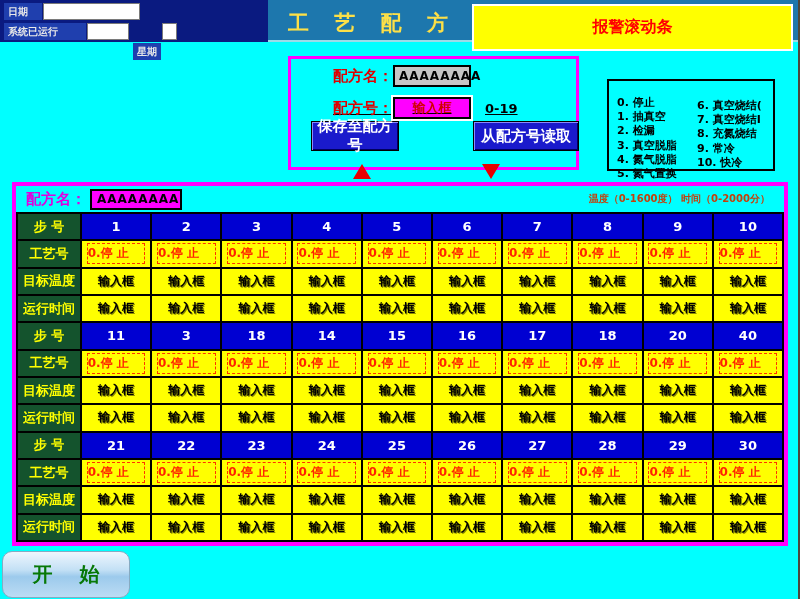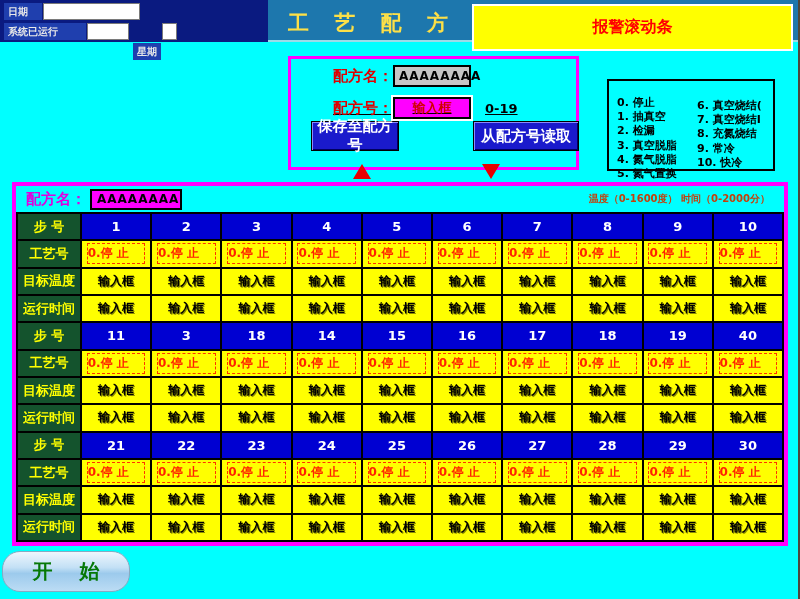--- a/index.html
+++ b/index.html
@@ -114,22 +114,22 @@
     border:1px dashed #ff3300; color:#ff2200; font-size:12px; font-weight:bold;
     width:86%; text-align:left; padding:1px 0; white-space:nowrap;
   }
   .input-text {
     color:#000; font-size:12px; font-weight:bold; white-space:nowrap;
     text-shadow:1px 1px 0 #8a8a00;
   }
 
   
   .start-btn {
-    position:absolute; left:2px; top:551px; width:128px; height:41px;
-    border-radius:18px; border:1px solid #86aac2; cursor:pointer;
+    position:absolute; left:2px; top:551px; width:128px; height:47px;
+    border-radius:10px; border:1px solid #86aac2; cursor:pointer;
     background:linear-gradient(#eef6fd 0%, #c3e0f5 40%, #9ccaec 55%, #bcdcf4 100%);
     color:#067806; font-size:20px; font-weight:bold; letter-spacing:10px;
     display:flex; align-items:center; justify-content:center;
     font-family:inherit; padding-left:10px;
   }
 </style>
 </head>
 <body>
 
 <div class="topbar">
@@ -298,21 +298,21 @@
       </div>
       <div class="cell row-label">步 号</div>
       <div class="cell step-cell">11</div>
       <div class="cell step-cell">3</div>
       <div class="cell step-cell">18</div>
       <div class="cell step-cell">14</div>
       <div class="cell step-cell">15</div>
       <div class="cell step-cell">16</div>
       <div class="cell step-cell">17</div>
       <div class="cell step-cell">18</div>
-      <div class="cell step-cell">19</div>
+      <div class="cell step-cell">20</div>
       <div class="cell step-cell">40</div>
       <div class="cell row-label">工艺号</div>
       <div class="cell yellow-cell">
         <span class="proc-box">0.停 止</span>
       </div>
       <div class="cell yellow-cell">
         <span class="proc-box">0.停 止</span>
       </div>
       <div class="cell yellow-cell">
         <span class="proc-box">0.停 止</span>

